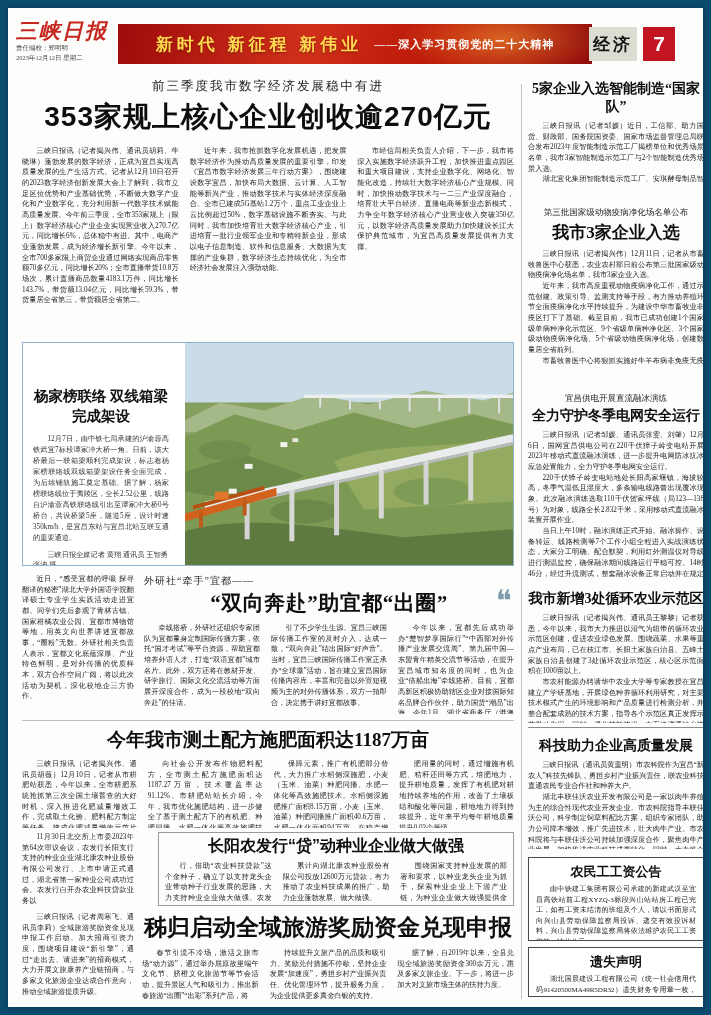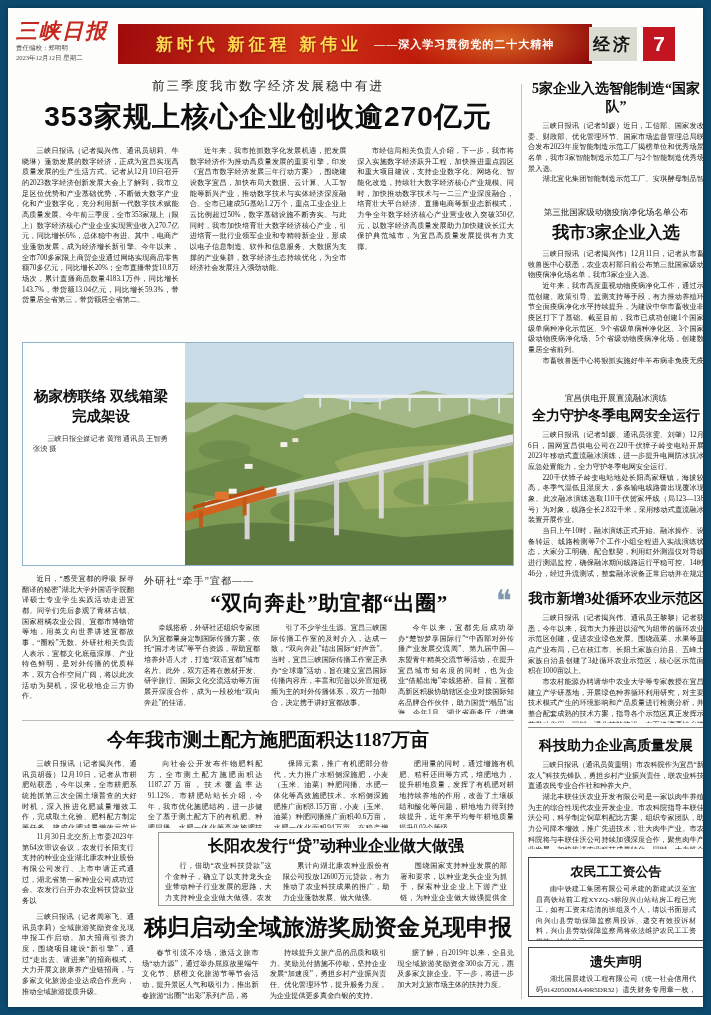--- a/index.html
+++ b/index.html
@@ -111,20 +111,21 @@
             </div>
           <div class="col">
               <p class="bodytxt">市经信局相关负责人介绍，下一步，我市将深入实施数字经济跃升工程，加快推进重点园区和重大项目建设，支持企业数字化、网络化、智能化改造，持续壮大数字经济核心产业规模。同时，加快推动数字技术与一二三产业深度融合，培育壮大平台经济、直播电商等新业态新模式，力争全年数字经济核心产业营业收入突破350亿元，以数字经济高质量发展助力加快建设长江大保护典范城市，为宜昌高质量发展提供有力支撑。</p>
             </div>
         </div>
       </section>
 
       <section class="photo-block">
         <div class="photo-caption">
           <h3><span>杨家榜联络 双线箱梁</span><br><span>完成架设</span></h3>
+          <p class="cap">12月7日，由中铁七局承建的沪渝蓉高铁武宜7标段谭家冲大桥一角。日前，该大桥最后一联箱梁顺利完成架设，标志着杨家榜联络线双线箱梁架设任务全面完成，为后续铺轨施工奠定基础。据了解，杨家榜联络线位于夷陵区，全长2.52公里，线路自沪渝蓉高铁联络线引出至谭家冲大桥0号桥台，共设桥梁5座，隧道5座，设计时速350km/h，是宜昌东站与宜昌北站互联互通的重要通道。</p>
           <p class="credit">三峡日报全媒记者 黄翔 通讯员 王智勇 张泱 摄</p>
         </div>
         <div class="photo">
           <svg viewBox="0 0 330 224" preserveAspectRatio="none">
             <rect x="0" y="0" width="330" height="80" fill="#c9dce8"></rect>
             <rect x="0" y="60" width="330" height="164" fill="#87a061"></rect>
             <path d="M0,78 L35,60 L80,68 L130,52 L185,62 L240,48 L300,58 L330,50 L330,90 L0,90 Z" fill="#a4b888"></path>
             <rect x="120" y="52" width="210" height="3.5" fill="#eceff0"></rect>
             <rect x="135" y="55" width="2" height="10" fill="#dfe3e4"></rect>
               <rect x="165" y="55" width="2" height="12" fill="#dfe3e4"></rect>
@@ -244,21 +245,21 @@
       </section>
 
     </main>
 
     <div class="vrule"></div>
 
     <aside class="sidebar">
 
       <article class="side-art a1">
         <h3>5家企业入选智能制造“国家队”</h3>
-        <p class="bodytxt">三峡日报讯（记者邹媛）近日，工信部、国家发改委、财政部、优化管理环节、国家市场监督管理总局联合发布2023年度智能制造示范工厂揭榜单位和优秀场景名单，我市3家智能制造示范工厂与2个智能制造优秀场景入选。</p>
+        <p class="bodytxt">三峡日报讯（记者邹媛）近日，工信部、助力国货、财政部、国务院国资委、国家市场监督管理总局联合发布2023年度智能制造示范工厂揭榜单位和优秀场景名单，我市3家智能制造示范工厂与2个智能制造优秀场景入选。</p>
         <p class="bodytxt">湖北宜化集团智能制造示范工厂、安琪酵母制品智能制造示范工厂、兴发精细化工智能制造示范工厂入选2023年度智能制造示范工厂。湖北汇富纳米材料股份有限公司的产品数字化研发与设计、人机协同作业场景，宜昌长机科技有限责任公司的工艺数字化设计场景入选2023年度智能制造优秀场景名单。</p>
       </article>
 
       <article class="side-art a2">
         <div class="side-kicker">第三批国家级动物疫病净化场名单公布</div>
         <h3 class="h-serif">我市3家企业入选</h3>
         <p class="bodytxt">三峡日报讯（记者揭兴伟）12月11日，记者从市畜牧兽医中心获悉，农业农村部日前公布第三批国家级动物疫病净化场名单，我市3家企业入选。</p>
         <p class="bodytxt">近年来，我市高度重视动物疫病净化工作，通过示范创建、政策引导、监测支持等手段，有力推动养殖环节全面疫病净化水平持续提升，为建设中华市畜牧业非疫区打下了基础。截至目前，我市已成功创建1个国家级单病种净化示范区、9个省级单病种净化区、3个国家级动物疫病净化场、5个省级动物疫病净化场，创建数量居全省前列。</p>
         <p class="bodytxt">市畜牧兽医中心将狠抓实施好牛羊布病非免疫无疫区建设，努力完善动物疫病信息预警机制，强化动物卫生监督管理，持续落实动物防疫检疫，创新动物疫病防区域化管理模式，为畜牧业高质量发展保驾护航。</p>
       </article>

